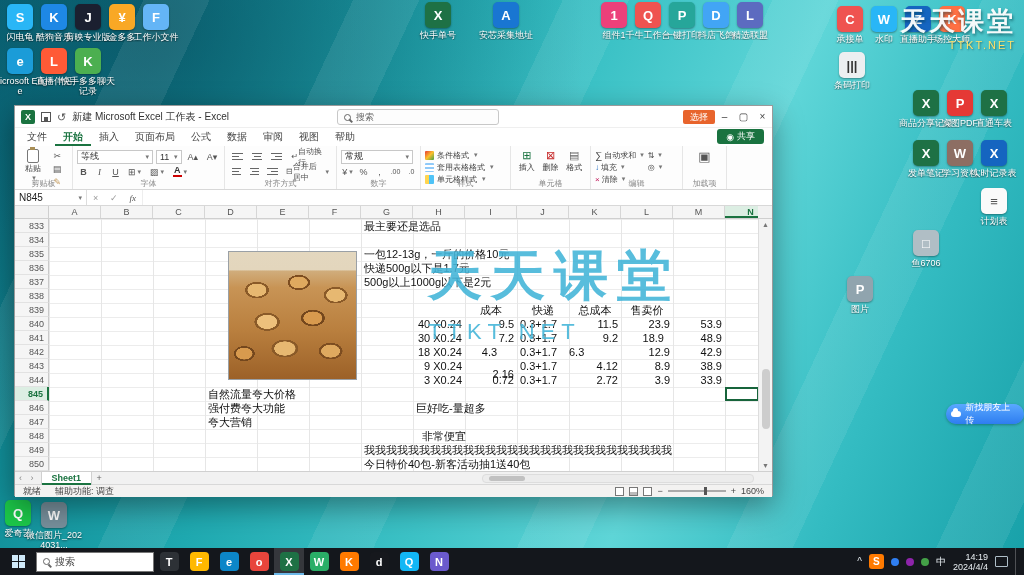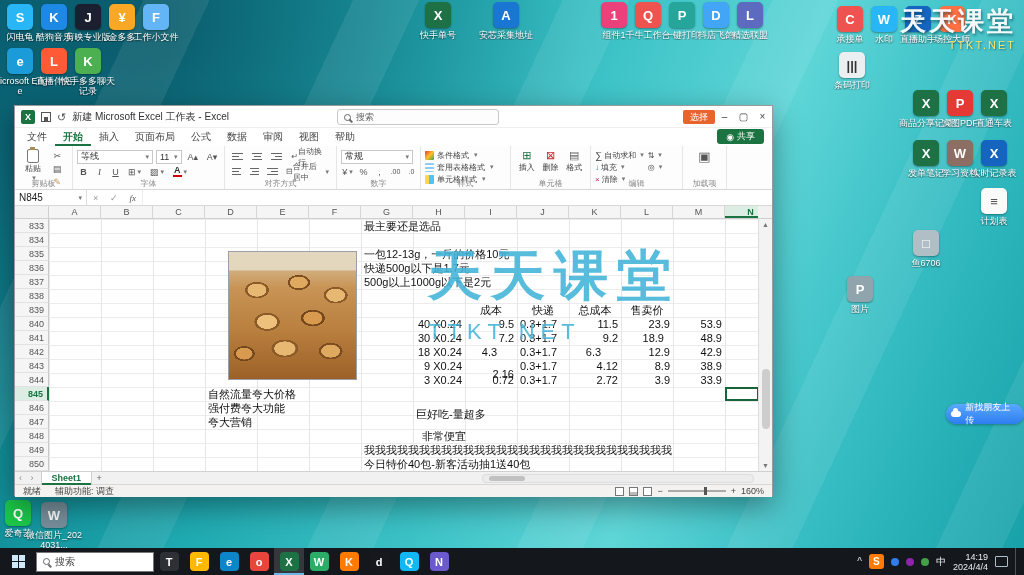--- a/index.html
+++ b/index.html
@@ -633,39 +633,39 @@
           <span class="cell" style="top: 98px; left: 658px; width: 49px; text-align: right;">53.9</span>
           <span class="cell" style="top: 112px; left: 398px; width: 49px; text-align: right;">30 X0.24</span>
           <span class="cell" style="top: 112px; left: 450px; width: 49px; text-align: right;">7.2</span>
           <span class="cell" style="top: 112px; left: 505px;">0.3+1.7</span>
           <span class="cell" style="top: 112px; left: 554px; width: 49px; text-align: right;">9.2</span>
           <span class="cell" style="top: 112px; left: 600px; width: 49px; text-align: right;">18.9</span>
           <span class="cell" style="top: 112px; left: 658px; width: 49px; text-align: right;">48.9</span>
           <span class="cell" style="top: 126px; left: 398px; width: 49px; text-align: right;">18 X0.24</span>
           <span class="cell" style="top: 126px; left: 450px; width: 49px; text-align: center;">4.3</span>
           <span class="cell" style="top: 126px; left: 505px;">0.3+1.7</span>
-          <span class="cell" style="top: 126px; left: 554px; width: 49px; text-align: center;">6.3</span>
+          <span class="cell" style="top: 126px; left: 554px; width: 49px; text-align: left;">6.3</span>
           <span class="cell" style="top: 126px; left: 606px; width: 49px; text-align: right;">12.9</span>
           <span class="cell" style="top: 126px; left: 658px; width: 49px; text-align: right;">42.9</span>
           <span class="cell" style="top: 140px; left: 398px; width: 49px; text-align: right;">9 X0.24</span>
           <span class="cell" style="top: 148px; left: 450px; width: 49px; text-align: right;">2.16</span>
           <span class="cell" style="top: 140px; left: 505px;">0.3+1.7</span>
           <span class="cell" style="top: 140px; left: 554px; width: 49px; text-align: right;">4.12</span>
           <span class="cell" style="top: 140px; left: 606px; width: 49px; text-align: right;">8.9</span>
           <span class="cell" style="top: 140px; left: 658px; width: 49px; text-align: right;">38.9</span>
           <span class="cell" style="top: 154px; left: 398px; width: 49px; text-align: right;">3 X0.24</span>
           <span class="cell" style="top: 154px; left: 450px; width: 49px; text-align: right;">0.72</span>
           <span class="cell" style="top: 154px; left: 505px;">0.3+1.7</span>
           <span class="cell" style="top: 154px; left: 554px; width: 49px; text-align: right;">2.72</span>
           <span class="cell" style="top: 154px; left: 606px; width: 49px; text-align: right;">3.9</span>
           <span class="cell" style="top: 154px; left: 658px; width: 49px; text-align: right;">33.9</span>
           <span class="cell" style="top: 168px; left: 193px;">自然流量夸大价格</span>
           <span class="cell" style="top: 182px; left: 193px;">强付费夸大功能</span>
           <span class="cell" style="top: 196px; left: 193px;">夸大营销</span>
-          <span class="cell" style="top: 188px; left: 401px;">巨好吃-量超多</span>
+          <span class="cell" style="top: 182px; left: 401px;">巨好吃-量超多</span>
           <span class="cell" style="top: 210px; left: 407px;">非常便宜</span>
           <span class="cell" style="top: 224px; left: 349px;">我我我我我我我我我我我我我我我我我我我我我我我我我我我我</span>
           <span class="cell" style="top: 238px; left: 349px;">今日特价40包-新客活动抽1送40包</span>
         </div>
       <div id="row-heads">
           <div class="rn">833</div>
           <div class="rn">834</div>
           <div class="rn">835</div>
           <div class="rn">836</div>
           <div class="rn">837</div>

